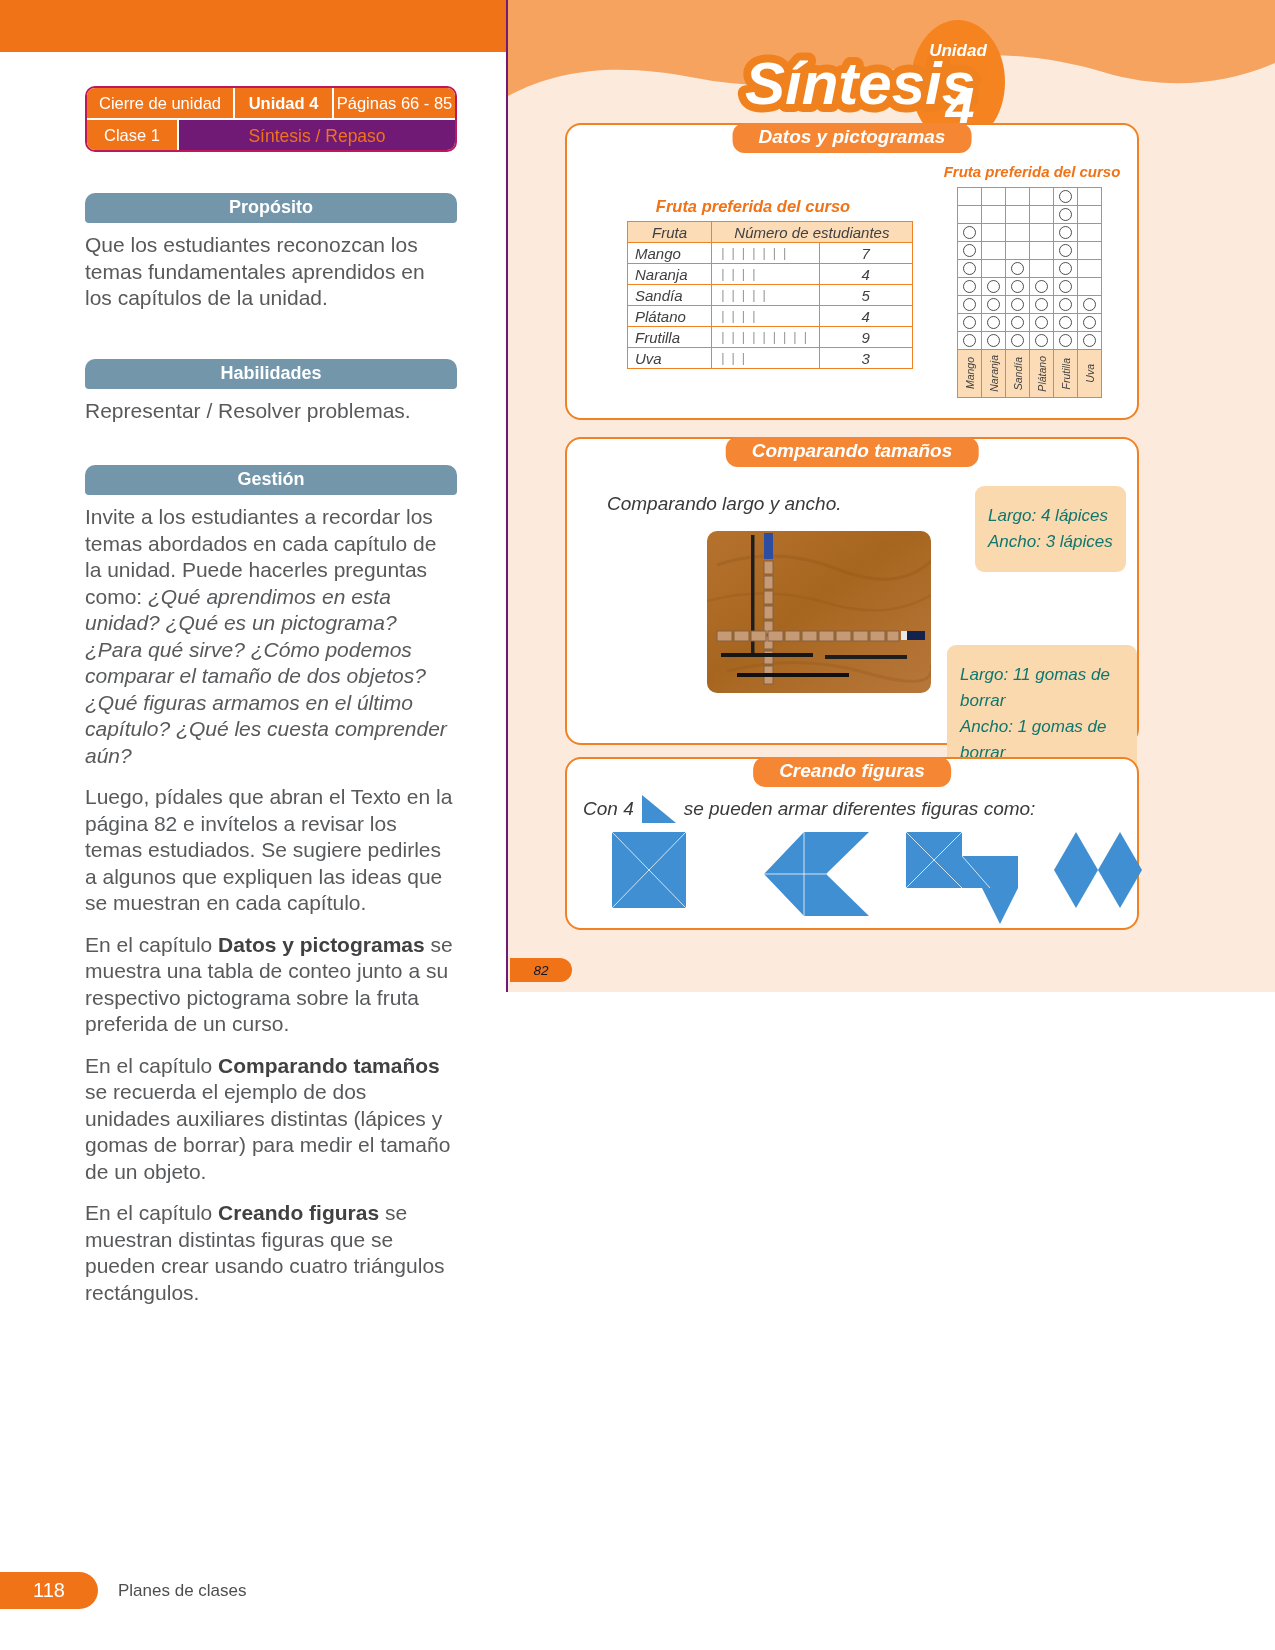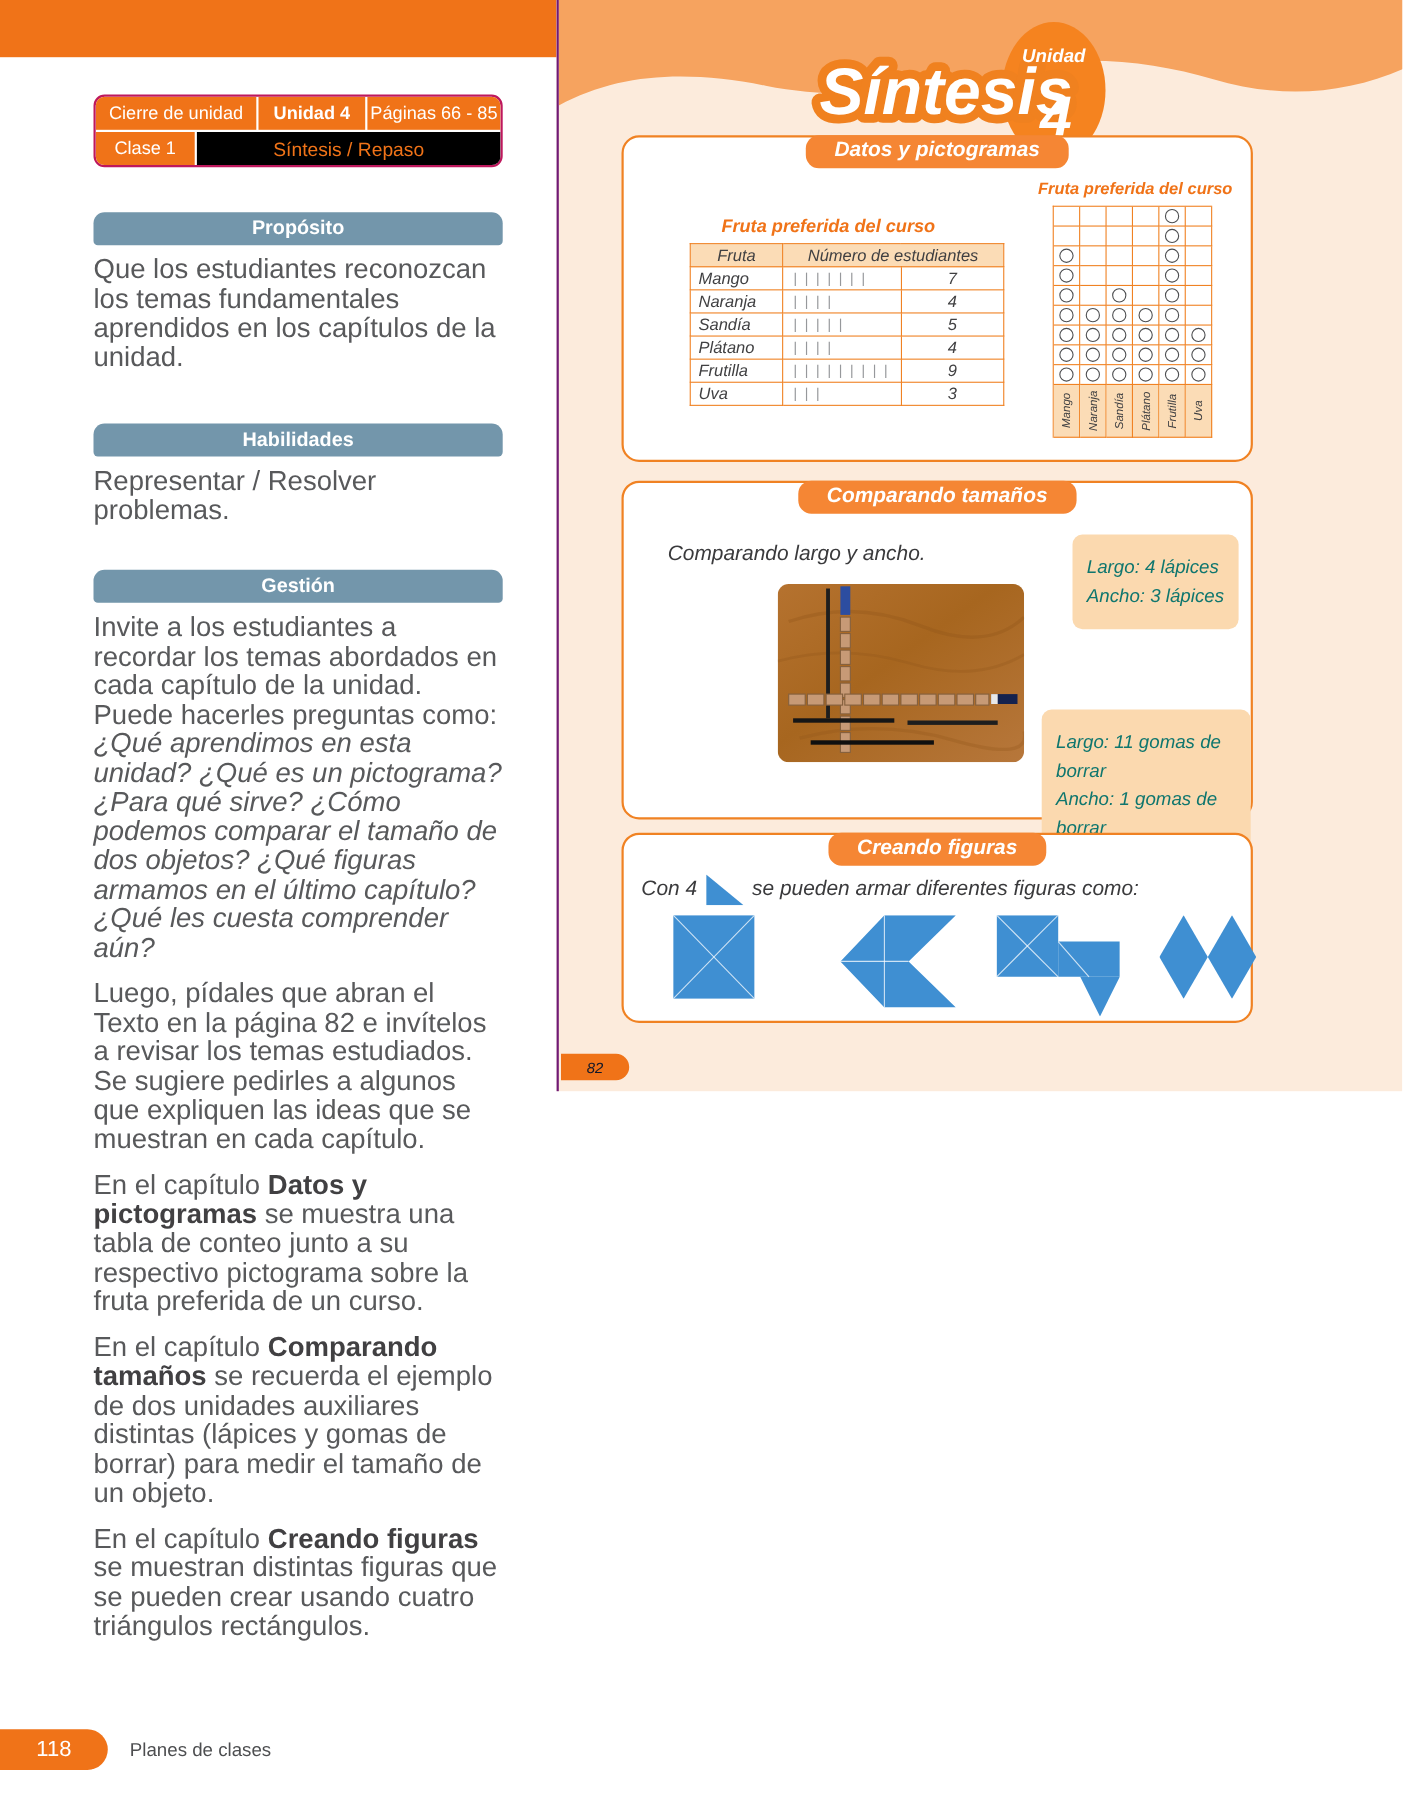--- a/index.html
+++ b/index.html
@@ -12,25 +12,25 @@
 
   
   .left-col { position:absolute; left:85px; top:86px; width:372px; }
 
   .lesson-header { border:2px solid #be185d; border-radius:10px; overflow:hidden; background:#fff; }
   .lh-row { display:flex; gap:2px; }
   .lh-row + .lh-row { margin-top:2px; }
   .lh-cell { background:#F07318; color:#fff; font-size:16.5px; text-align:center; padding:6px 0 5px; }
   .lh-c1 { flex:0 0 146px; } .lh-c2 { flex:0 0 97px; font-weight:bold; } .lh-c3 { flex:1; }
   .lh-clase { flex:0 0 90px; background:#F07318; color:#fff; font-size:16.5px; text-align:center; padding:6px 0 5px; }
-  .lh-tipo { flex:1; color:#F07318; font-size:17.5px; text-align:center; padding:6px 0 0; background:#000000; }
+  .lh-tipo { flex:1; color:#F07318; font-size:17.5px; text-align:center; padding:6px 0 0; background:#701a75; }
 
   .secbar { background:#7396AB; color:#fff; font-weight:bold; font-size:18px; text-align:center;
             padding:4px 0 5px; border-radius:10px 10px 4px 4px; }
-  .body-txt { font-size:25px; line-height:26.5px; color:#58595B; margin-top:9px; }
+  .body-txt { font-size:21px; line-height:26.5px; color:#58595B; margin-top:9px; }
   .body-txt i { font-style:italic; }
   .body-txt b { color:#414042; }
   .mt-prop { margin-top:41px; } .mt-hab { margin-top:47px; } .mt-ges { margin-top:41px; }
   .para + .para { margin-top:15px; }
 
   
   .footer-pill { position:absolute; left:0; top:1572px; width:98px; height:37px; background:#F07318;
                  border-radius:0 19px 19px 0; color:#fff; font-size:20px; display:flex; align-items:center; justify-content:center; }
   .footer-label { position:absolute; left:118px; top:1581px; font-size:17px; color:#4D4E50; }
 

